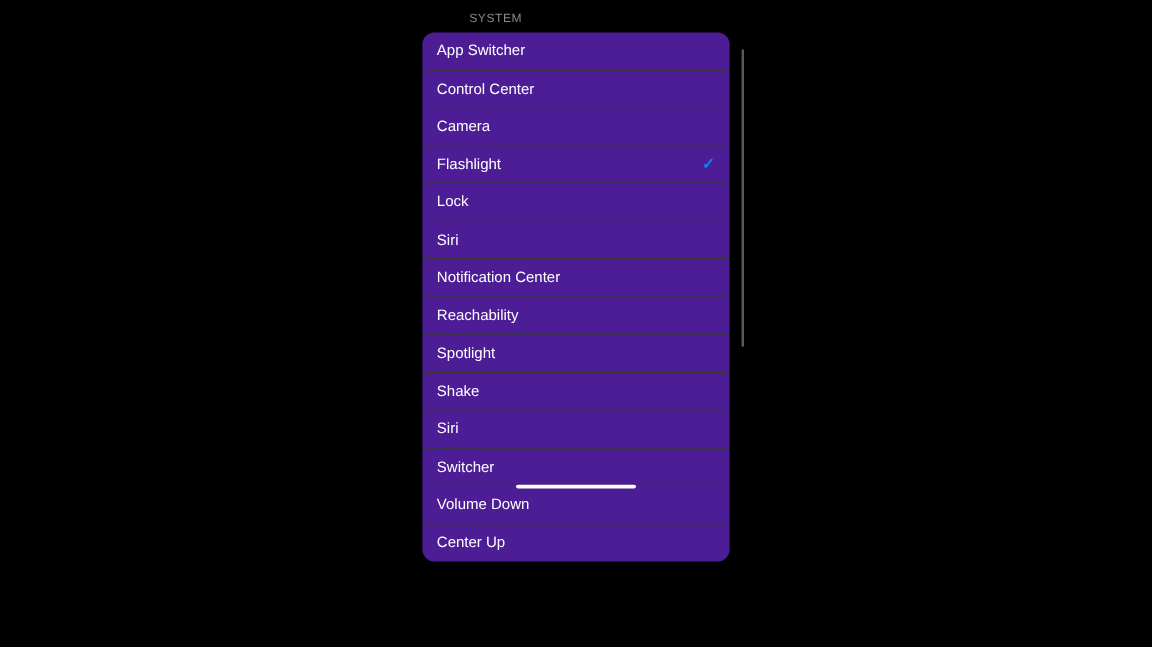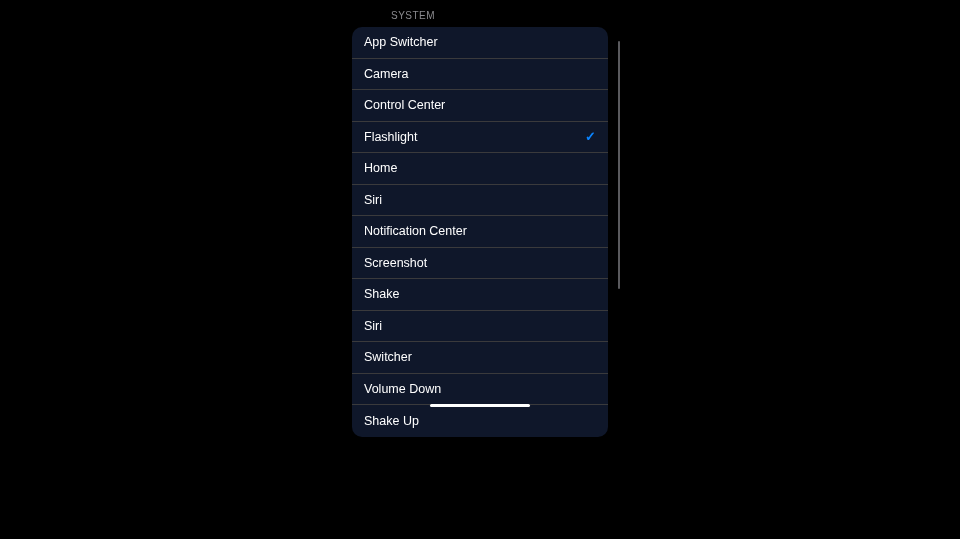--- a/index.html
+++ b/index.html
@@ -23,21 +23,21 @@
       height: 411px;
     }
     .section-header {
       font-size: 10px;
       letter-spacing: 0.5px;
       color: #8a8a8e;
       padding: 10px 12px 6px 39px;
       font-weight: 400;
     }
     .list {
-      background: #0f172a;
+      background: #4c1d95;
       border-radius: 10px;
       overflow: hidden;
     }
     .row {
       display: flex;
       align-items: center;
       justify-content: space-between;
       padding: 0 12px;
       height: 31.5px;
       border-bottom: 0.5px solid #3a3a3c;
@@ -79,52 +79,55 @@
 </head>
 <body>
 
 <div class="panel-wrap">
   <div class="section-header">SYSTEM</div>
   <div class="list" id="list-container">
       <div class="row">
         <span class="row-label">App Switcher</span>
       </div>
       <div class="row">
-        <span class="row-label">Camera</span>
+        <span class="row-label">Control Center</span>
       </div>
       <div class="row">
-        <span class="row-label">Control Center</span>
+        <span class="row-label">Camera</span>
       </div>
       <div class="row">
         <span class="row-label">Flashlight</span>
         <span class="check">✓</span>
       </div>
       <div class="row">
-        <span class="row-label">Home</span>
+        <span class="row-label">Lock</span>
       </div>
       <div class="row">
         <span class="row-label">Siri</span>
       </div>
       <div class="row">
         <span class="row-label">Notification Center</span>
       </div>
       <div class="row">
-        <span class="row-label">Screenshot</span>
+        <span class="row-label">Reachability</span>
+      </div>
+      <div class="row">
+        <span class="row-label">Spotlight</span>
       </div>
       <div class="row">
         <span class="row-label">Shake</span>
       </div>
       <div class="row">
         <span class="row-label">Siri</span>
       </div>
       <div class="row">
         <span class="row-label">Switcher</span>
       </div>
       <div class="row">
         <span class="row-label">Volume Down</span>
       </div>
       <div class="row">
-        <span class="row-label">Shake Up</span>
+        <span class="row-label">Center Up</span>
       </div>
     </div>
   <div class="scroll-indicator"></div>
   <div class="home-indicator"></div>
 </div>
 
 </body></html>

